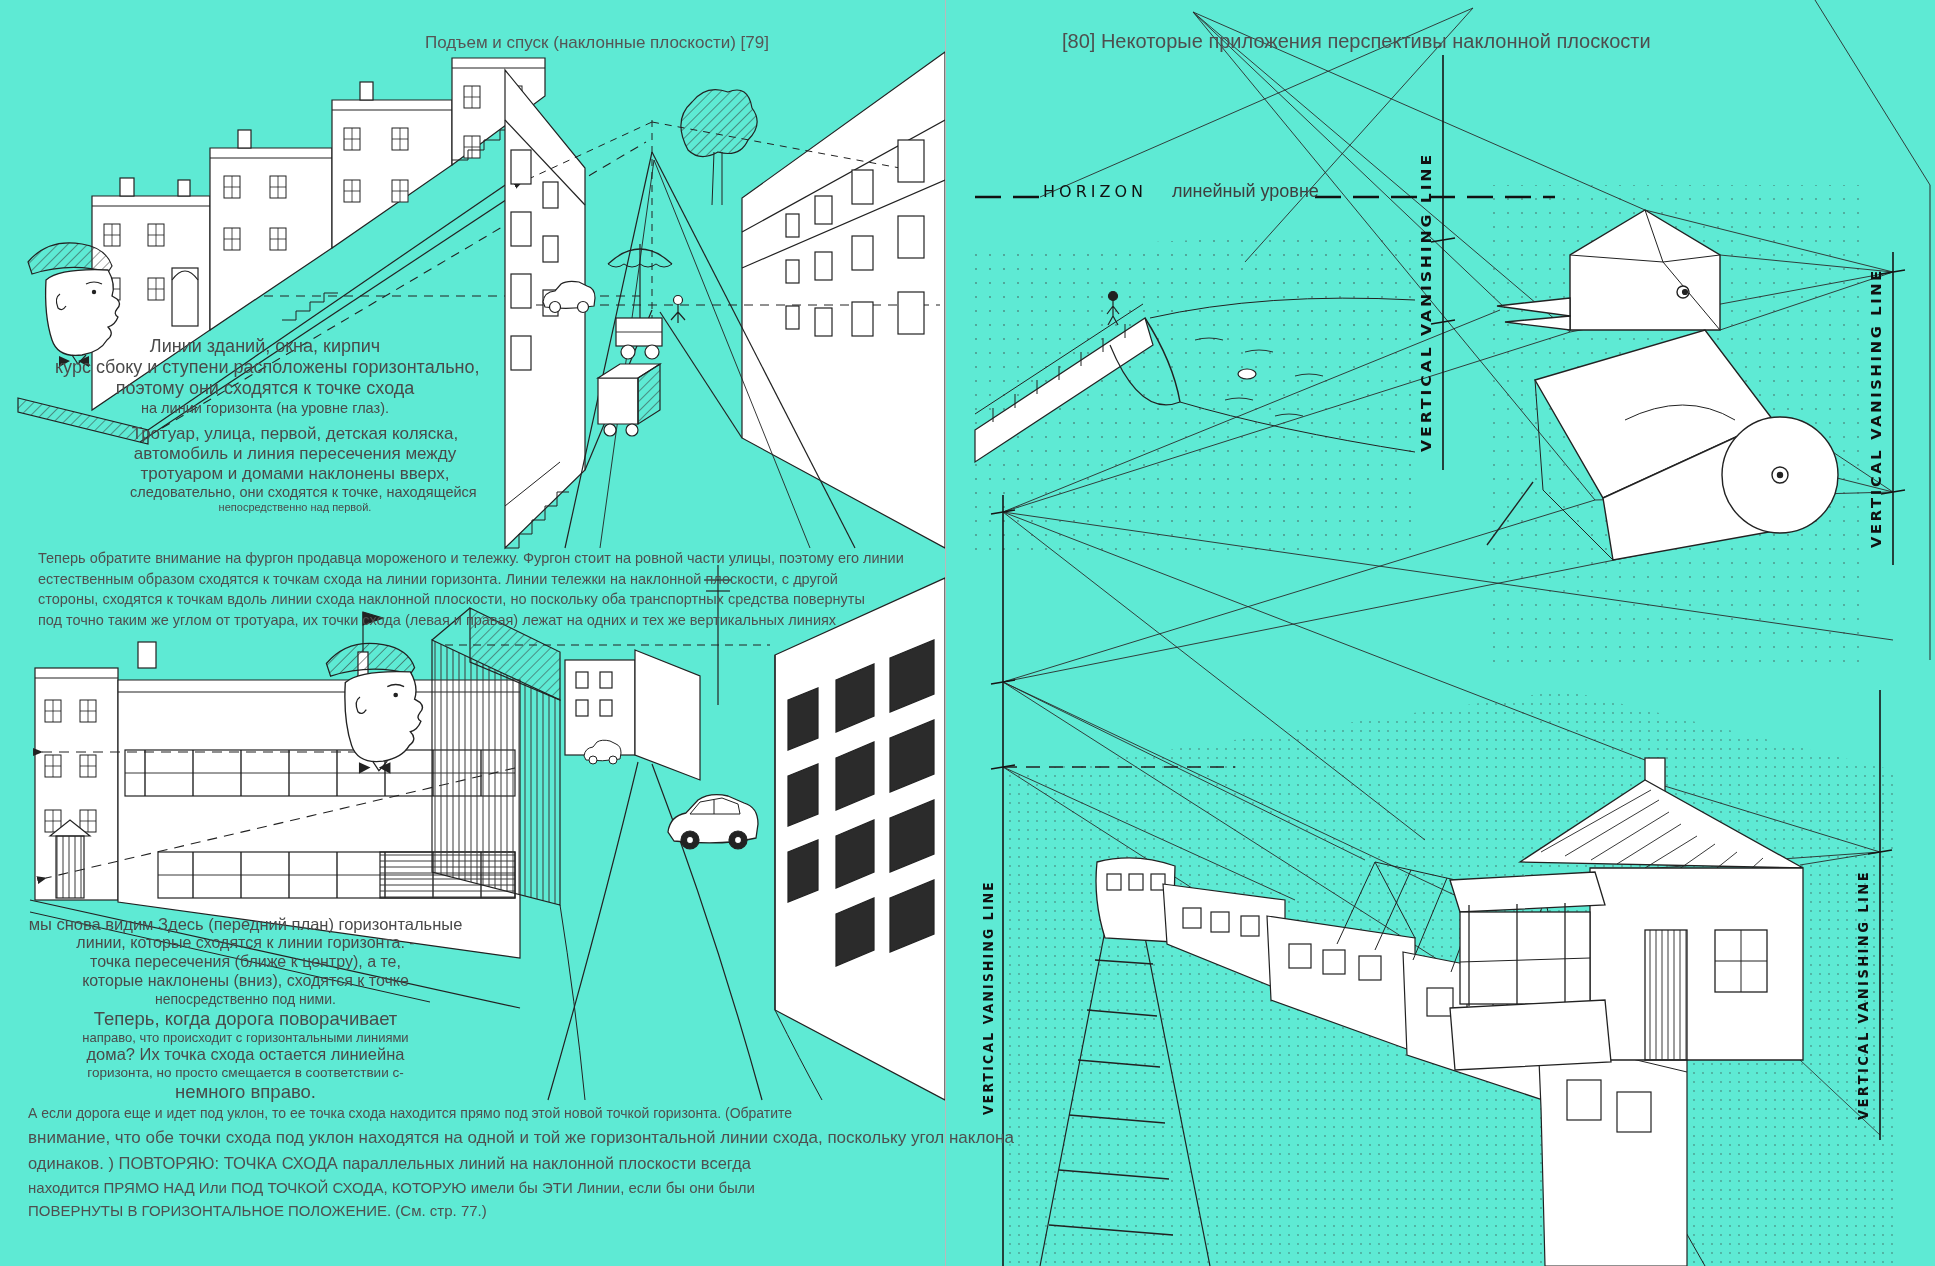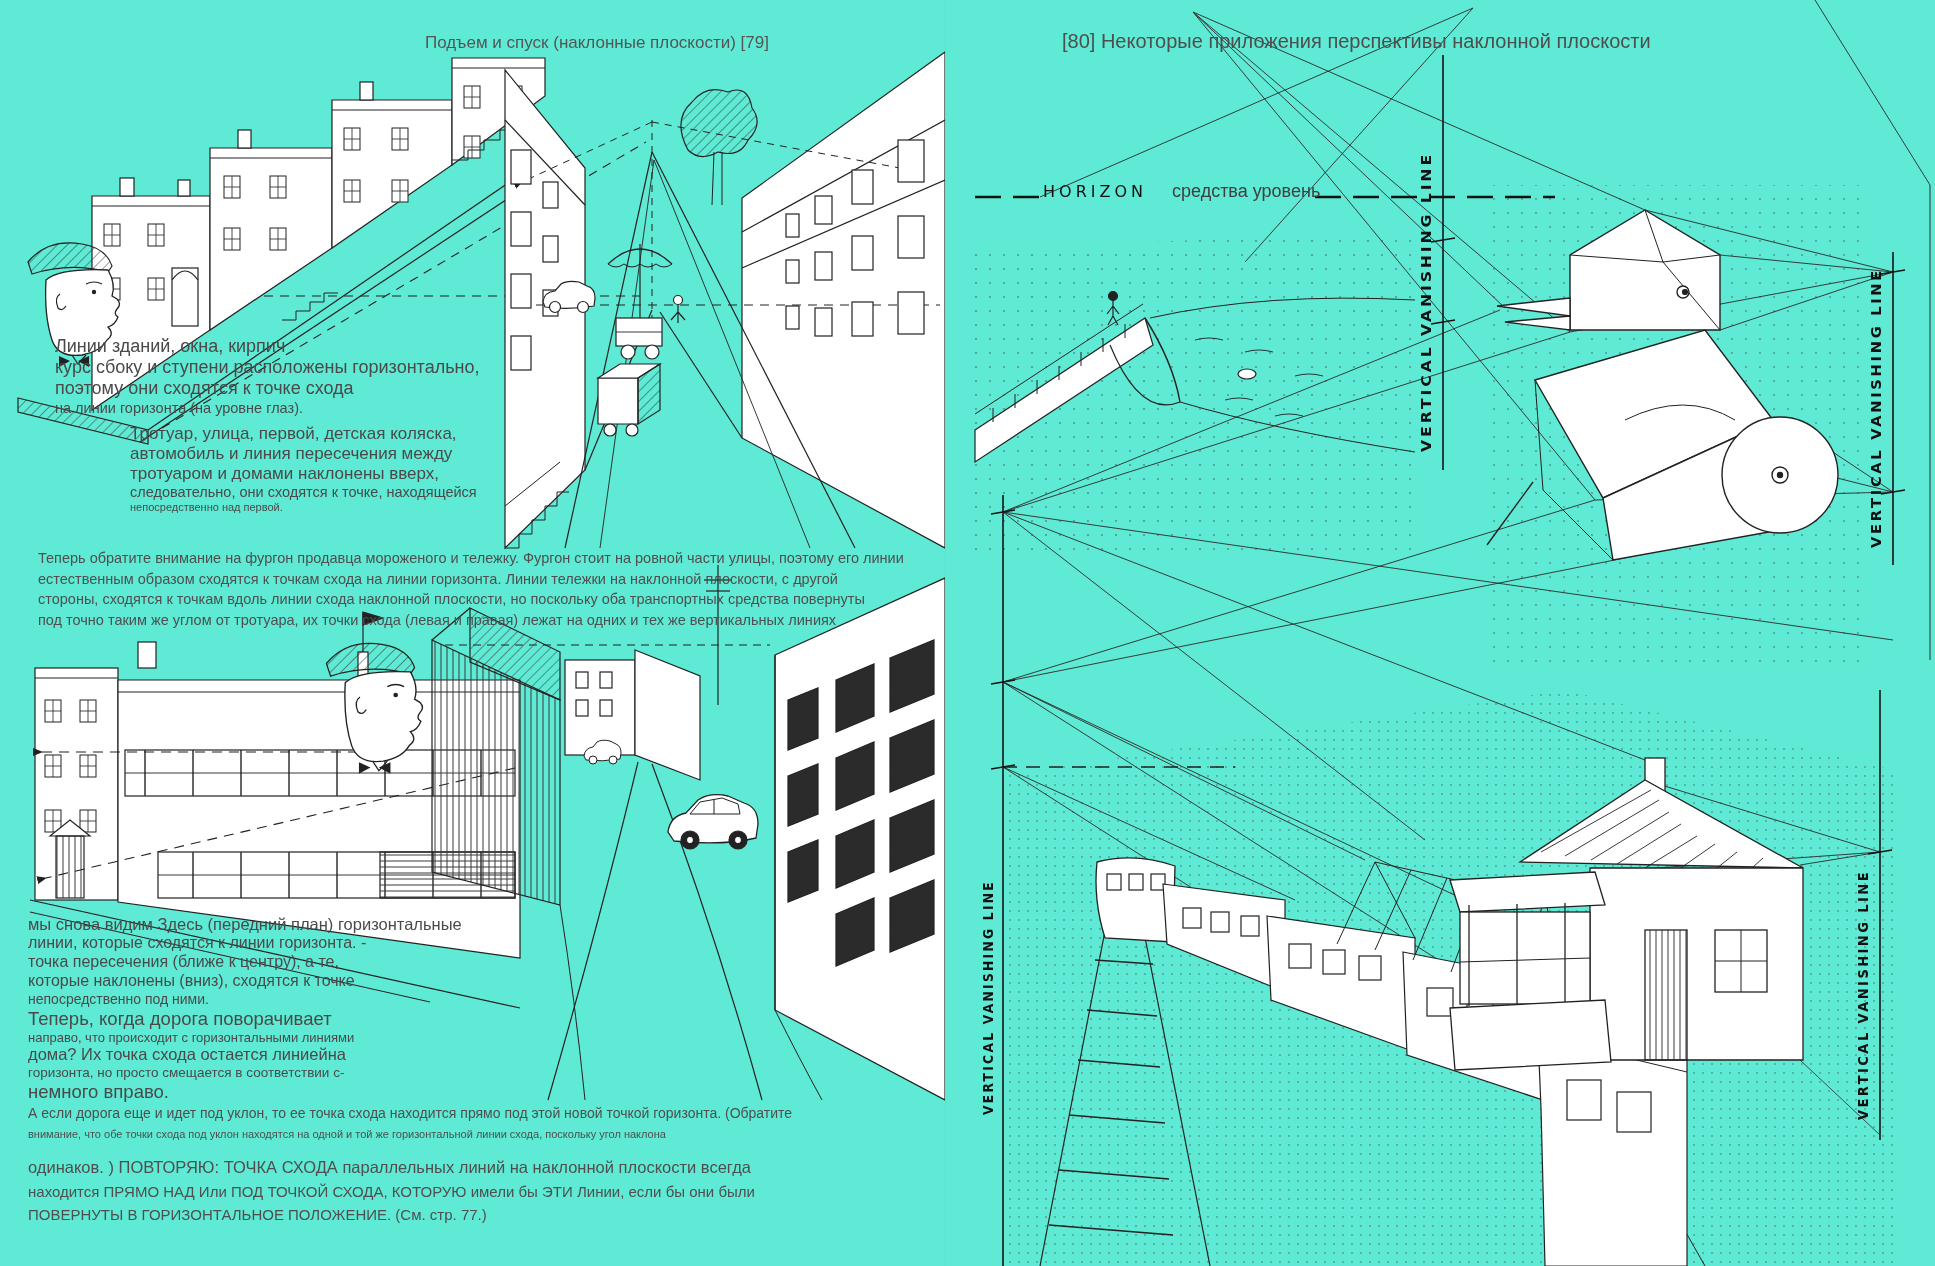--- a/index.html
+++ b/index.html
@@ -3,21 +3,21 @@
 <meta charset="utf-8">
 <style>
   html,body{margin:0;padding:0;background:#e8e8e8;}
   #page{position:relative;width:1935px;height:1266px;background:#5eead4;overflow:hidden;
         font-family:"Liberation Sans",sans-serif;color:#4a4a4a;}
   .abs{position:absolute;}
   .ttl{font-size:17px;color:#555;}
   .ttl-r{font-size:20px;color:#4e4e4e;}
   .cap{line-height:1.18;}
   .cap div{white-space:nowrap;}
-  .c-center div{text-align:left;}
+  .c-center div{text-align:center;}
   .body-lines div{white-space:nowrap;color:#4f4f4f;}
   .hand{font-family:"DejaVu Sans",sans-serif;font-weight:normal;color:#111;}
   svg{position:absolute;top:0;left:0;}
   .gutter{position:absolute;top:0;width:1px;height:100%;background:#b9b9b9;}
 </style>
 </head>
 <body>
 
 <div id="page">
 
@@ -449,26 +449,26 @@
   <div class="abs cap c-center" style="left:28px;top:1008px;width:435px">
     <div style="font-size:18.5px">Теперь, когда дорога поворачивает</div>
     <div style="font-size:13px">направо, что происходит с горизонтальными линиями</div>
     <div style="font-size:16.5px">дома? Их точка схода остается линиейна</div>
     <div style="font-size:13.5px">горизонта, но просто смещается в соответствии с-</div>
     <div style="font-size:18.5px">немного вправо.</div>
   </div>
 
   <div class="abs cap body-lines" style="left:28px;top:1106px;line-height:1.0">
     <div style="font-size:14px;margin-bottom:9px">А если дорога еще и идет под уклон, то ее точка схода находится прямо под этой новой точкой горизонта. (Обратите</div>
-    <div style="font-size:11px;margin-bottom:19px">внимание, что обе точки схода под уклон находятся на одной и той же горизонтальной линии схода, поскольку угол наклона</div>
+    <div style="font-size:17px;margin-bottom:9px">внимание, что обе точки схода под уклон находятся на одной и той же горизонтальной линии схода, поскольку угол наклона</div>
     <div style="font-size:16.5px;margin-bottom:8px">одинаков. ) ПОВТОРЯЮ: ТОЧКА СХОДА параллельных линий на наклонной плоскости всегда</div>
     <div style="font-size:15px;margin-bottom:8px">находится ПРЯМО НАД Или ПОД ТОЧКОЙ СХОДА, КОТОРУЮ имели бы ЭТИ Линии, если бы они были</div>
     <div style="font-size:15px">ПОВЕРНУТЫ В ГОРИЗОНТАЛЬНОЕ ПОЛОЖЕНИЕ. (См. стр. 77.)</div>
   </div>
 
   <div class="abs ttl-r" style="left:1062px;top:30px">[80] Некоторые приложения перспективы наклонной плоскости</div>
 
   <div class="abs hand" style="left:1043px;top:182px;font-size:16px;letter-spacing:4px">HORIZON</div>
-  <div class="abs" style="left:1172px;top:181px;font-size:18px;color:#3f3f3f">средства уровень</div>
+  <div class="abs" style="left:1172px;top:181px;font-size:18px;color:#3f3f3f">линейный уровне</div>
 
   <div class="gutter" style="left:945px"></div>
 
 </div>
 
 </body></html>

